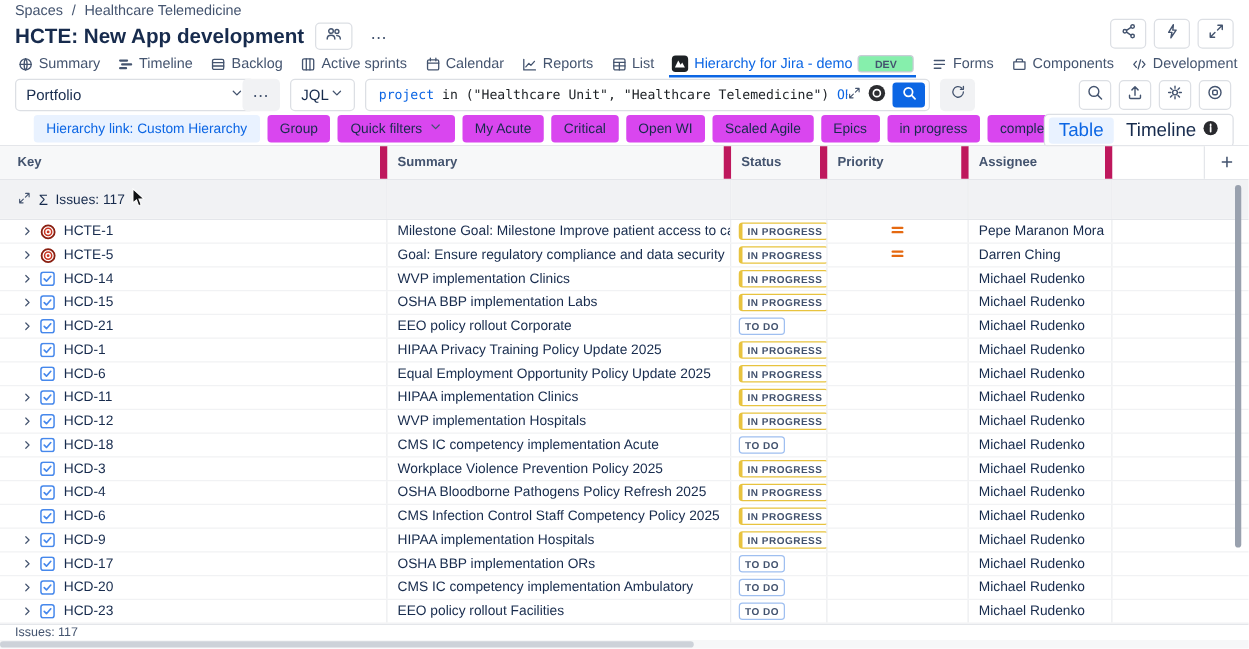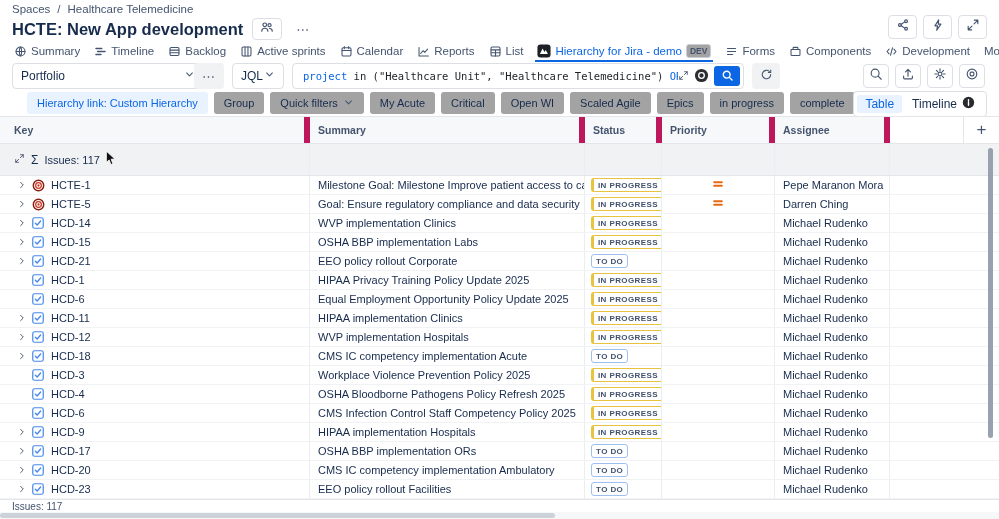--- a/index.html
+++ b/index.html
@@ -14,42 +14,42 @@
   .people-btn { width:30px; height:22px; border:1px solid #DCDFE4; border-radius:4px; display:flex; align-items:center; justify-content:center; background:#fff; cursor:pointer; }
   .title-more { color:#44546F; font-size:13px; letter-spacing:1px; padding:0 5px; cursor:pointer; }
   .top-actions { position:absolute; top:15px; right:12px; display:flex; gap:6px; }
   .icon-btn { width:29px; height:24px; border:1px solid #DCDFE4; border-radius:4px; display:flex; align-items:center; justify-content:center; background:#fff; cursor:pointer; }
 
   
   .tab-bar { position:absolute; top:40px; left:12px; right:0; height:23px; display:flex; align-items:center; gap:10px; overflow:hidden; white-space:nowrap; }
   .tab { display:flex; align-items:center; gap:4px; font-size:11.5px; color:#44546F; padding:3px 2px 4px; cursor:pointer; }
   .tab.active { color:var(--accent-blue,#0C66E4); box-shadow:inset 0 -2px 0 var(--accent-blue,#0C66E4); }
   .tab .tab-icon { display:flex; }
-  .dev-badge { font-size:8.5px; font-weight:bold; color:#44546F; border:1px solid #C8CDD6; border-radius:3px; padding:1px 3px; background:#a3a3a3; }
+  .dev-badge { font-size:8.5px; font-weight:bold; color:#44546F; border:1px solid #C8CDD6; border-radius:3px; padding:1px 13px; background:#86efac; }
 
   
   .toolbar { position:absolute; top:63px; left:0; right:0; height:28px; }
   .select { position:absolute; top:0; height:26px; border:1px solid #DCDFE4; border-radius:4px; display:flex; align-items:center; justify-content:space-between; font-size:12px; color:#172B4D; padding:0 8px; background:#fff; cursor:pointer; }
   .view-select { left:12px; width:192px; }
   .toolbar-more { position:absolute; left:194px; top:0; width:30px; height:26px; background:#F1F2F4; border-radius:4px; display:flex; align-items:center; justify-content:center; color:#44546F; font-size:13px; letter-spacing:1px; cursor:pointer; }
   .mode-select { left:232px; width:52px; }
   .jql-box { position:absolute; left:292px; top:0; width:452px; height:26px; border:1px solid #DCDFE4; border-radius:4px; display:flex; align-items:center; font-family:"DejaVu Sans Mono", monospace; font-size:10.5px; padding:0 3px 0 10px; background:#fff; }
   .jql-text { flex:1; white-space:nowrap; overflow:hidden; }
   .jql-icons { display:flex; align-items:center; gap:5px; }
   .jql-search-btn { width:26px; height:20px; background:var(--accent-blue,#0C66E4); border-radius:3px; display:flex; align-items:center; justify-content:center; cursor:pointer; }
   .refresh-btn { position:absolute; left:752px; top:0; width:28px; height:26px; background:#F1F2F4; border-radius:4px; display:flex; align-items:center; justify-content:center; cursor:pointer; }
   .toolbar-right { position:absolute; right:14px; top:1px; display:flex; gap:6px; }
   .toolbar-right .icon-btn { width:26px; height:24px; }
 
   
   .filter-row { position:absolute; top:92px; left:27px; right:12px; height:22px; display:flex; gap:6px; align-items:center; }
-  .chip { height:22px; display:flex; align-items:center; gap:5px; padding:0 10px; border-radius:3px; background:#a3a3a3; font-size:11px; color:#172B4D; white-space:nowrap; cursor:pointer; }
+  .chip { height:22px; display:flex; align-items:center; gap:5px; padding:0 10px; border-radius:3px; background:#d946ef; font-size:11px; color:#172B4D; white-space:nowrap; cursor:pointer; }
   .chip.blue { background:var(--selected-chip-bg,#E9F2FF); color:var(--accent-blue,#0C66E4); }
   .view-toggle { position:absolute; right:0; top:-1px; display:flex; align-items:center; gap:2px; border:1px solid #DCDFE4; border-radius:4px; padding:2px 3px; background:#fff; }
-  .vt-option { font-size:12px; padding:2px 8px; border-radius:3px; color:#172B4D; display:flex; align-items:center; gap:5px; cursor:pointer; }
+  .vt-option { font-size:15px; padding:2px 8px; border-radius:3px; color:#172B4D; display:flex; align-items:center; gap:5px; cursor:pointer; }
   .vt-option.selected { background:var(--selected-chip-bg,#E9F2FF); color:var(--accent-blue,#0C66E4); }
 
   
   .table { position:absolute; top:116px; left:0; right:0; }
   .trow { display:grid; grid-template-columns:310px 275px 77px 113px 115px 1fr; }
   .td { display:flex; align-items:center; border-right:1px solid #ECEDF0; padding:0 8px; overflow:hidden; white-space:nowrap; }
   .td:last-child { border-right:none; }
   .thead { height:28px; border-top:1px solid #E4E6EA; border-bottom:1px solid #E4E6EA; }
   .thead .td { background:var(--header-bg,#F7F8F9); color:#44546F; font-size:10.5px; font-weight:bold; border-right:6px solid #be185d; }
   .thead .td:last-child { background:#fff; border-right:none; }

